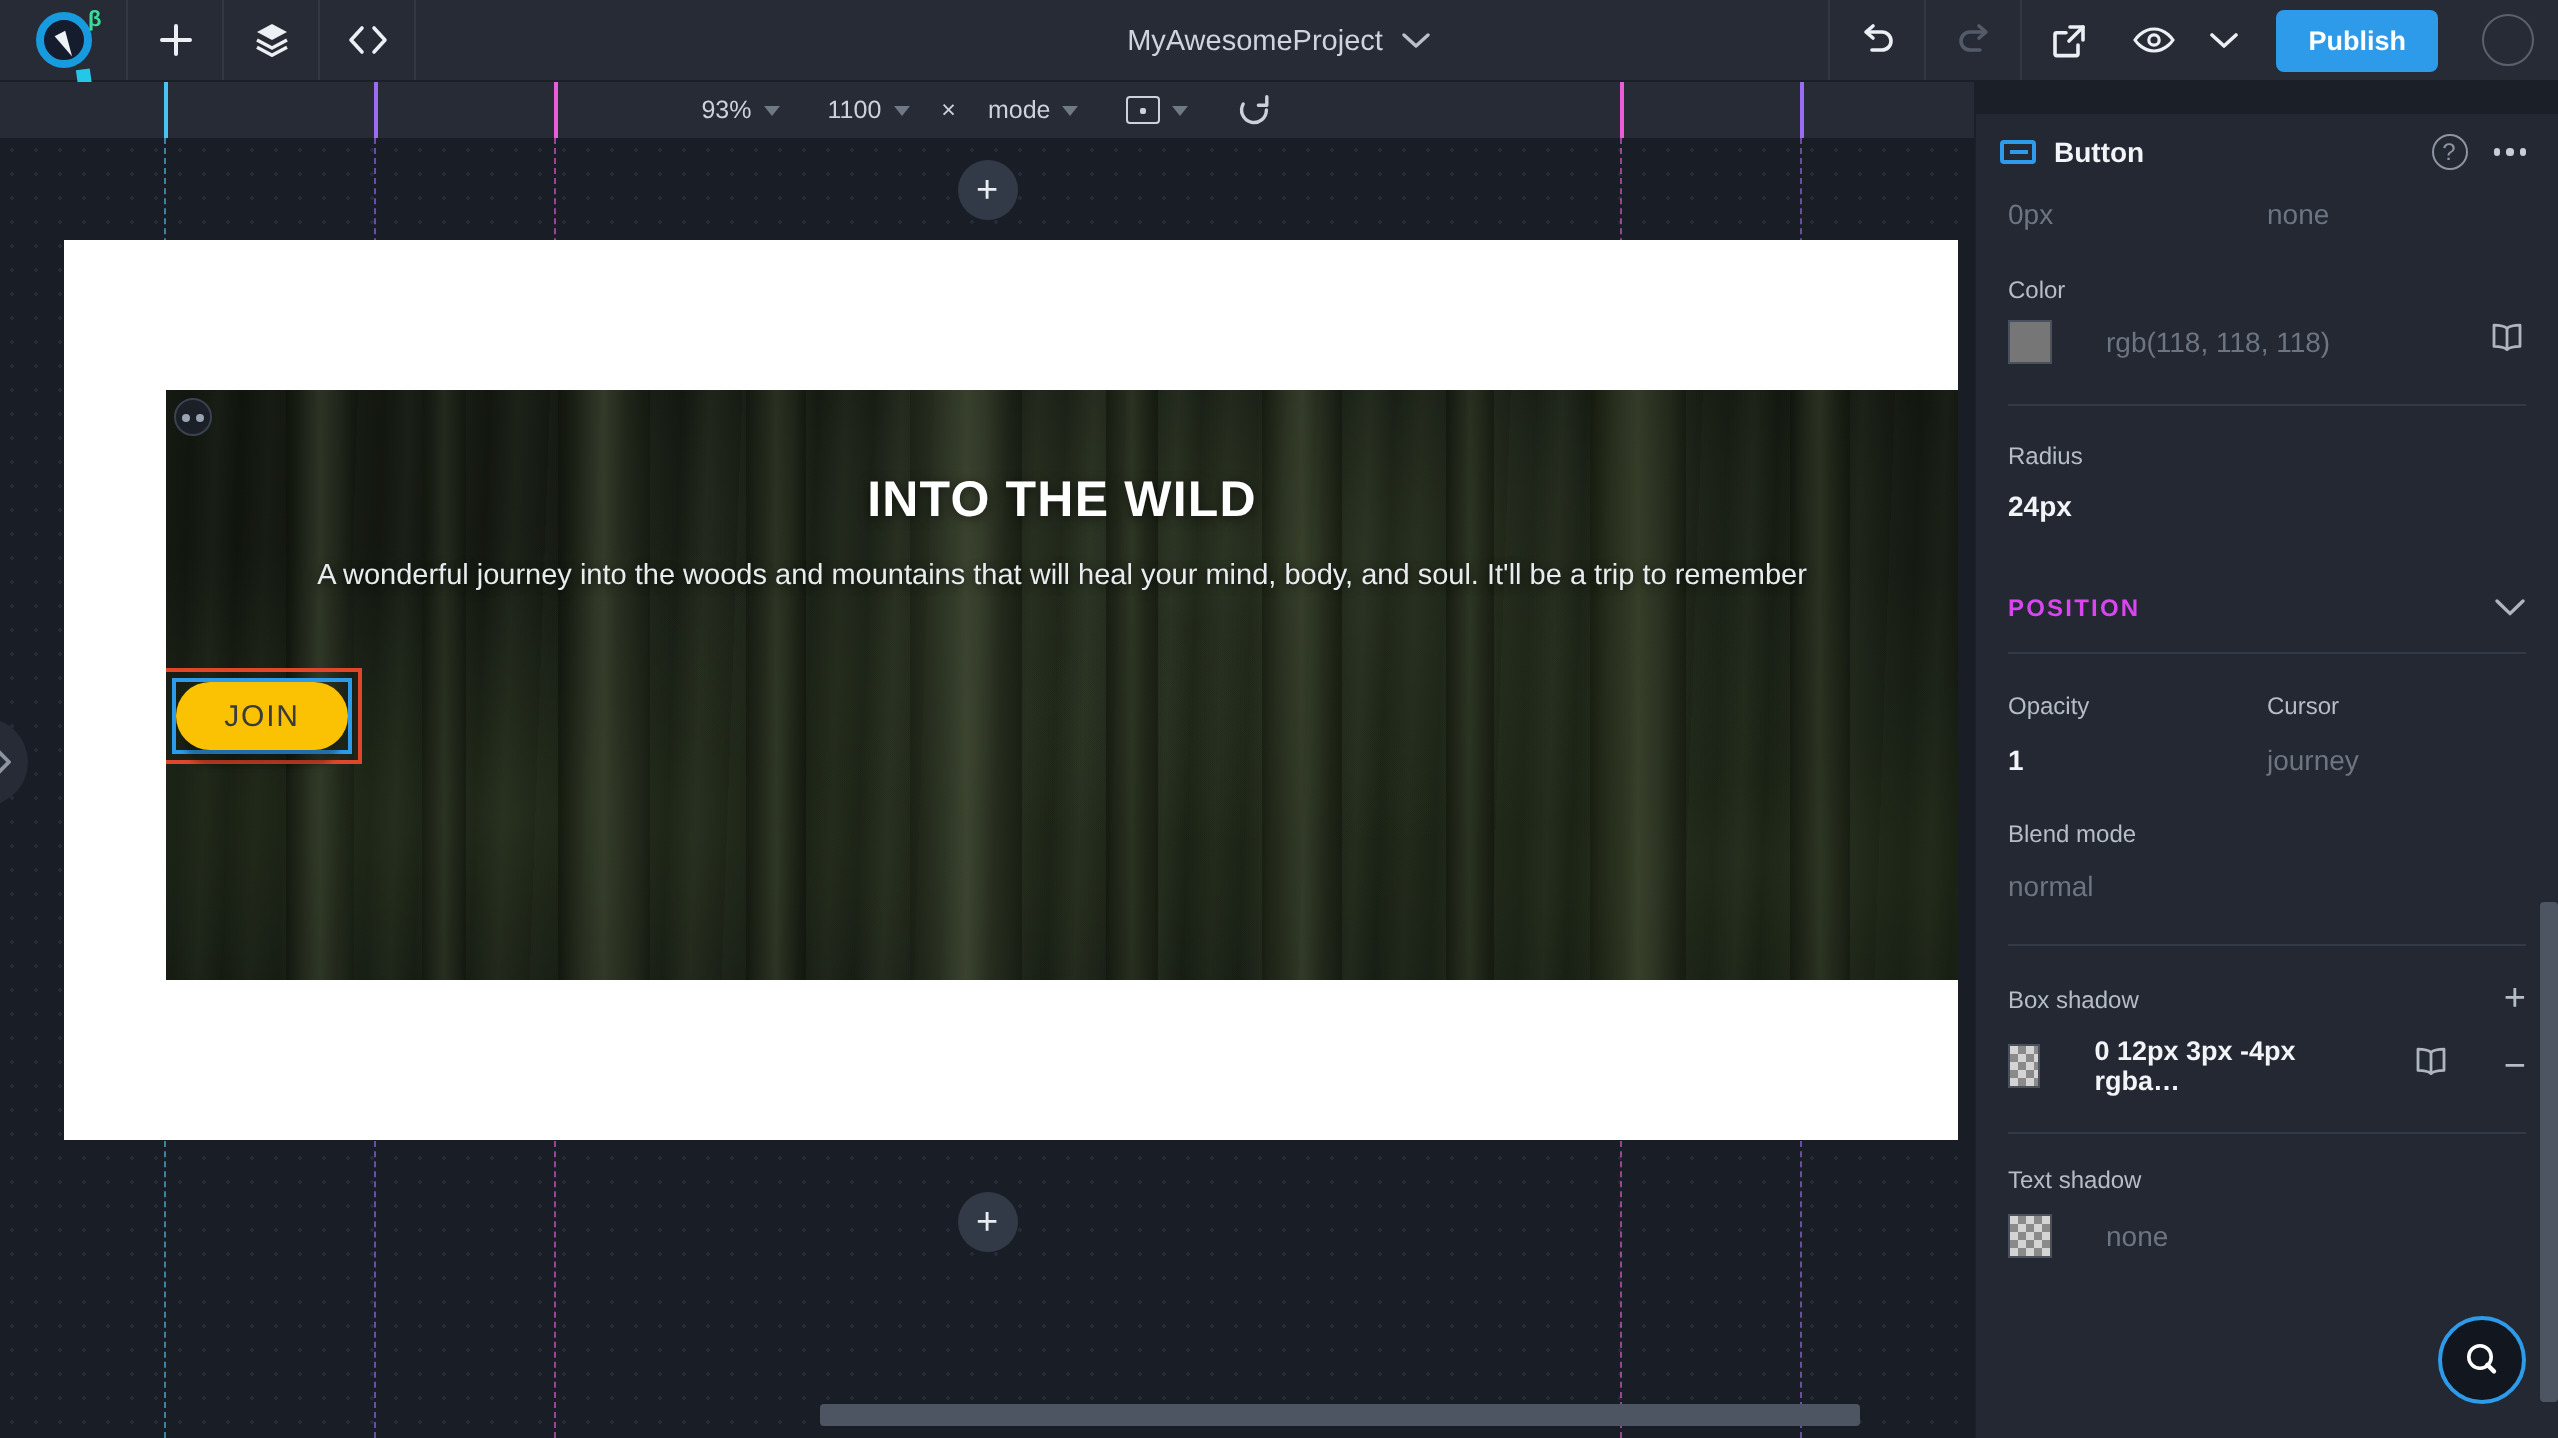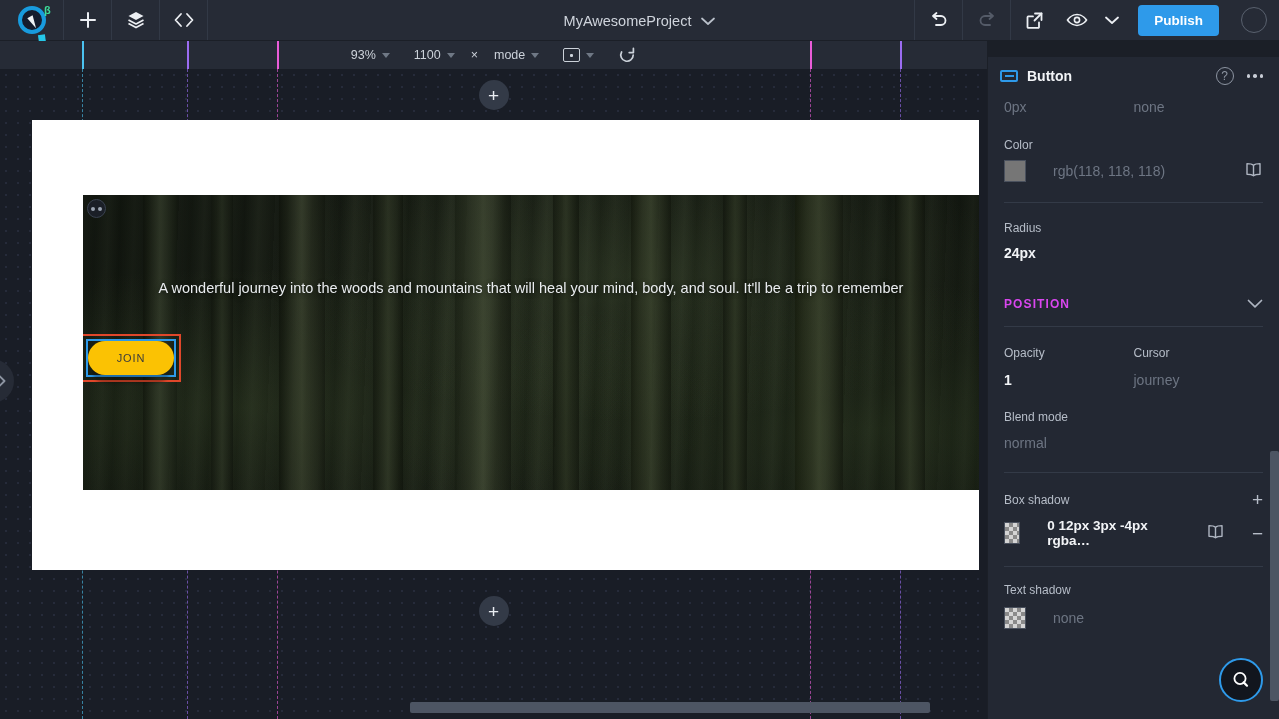--- a/index.html
+++ b/index.html
@@ -161,21 +161,21 @@
   .join-wrap {
     position: absolute; left: 0px; top: 139px; z-index: 7;
     padding: 3px; border: 2px solid #e0472a;
   }
   .join-inner { border: 2px solid #2e9aea; padding: 0; }
   .join-btn {
     display: block; width: 86px; height: 34px;
     background: #fbc203; color: #3b3b3b;
     border: none; border-radius: 24px;
     font-family: "Liberation Sans", sans-serif;
-    font-size: 11px; letter-spacing: .9px; cursor: pointer;
+    font-size: 15px; letter-spacing: .9px; cursor: pointer;
     box-shadow: 0 12px 3px -4px rgba(0,0,0,.28);
   }
   .addsec {
     position: absolute; left: 50%; transform: translateX(-50%);
     width: 30px; height: 30px; border-radius: 50%;
     background: #333a47; color: #e9ecf1;
     display: flex; align-items: center; justify-content: center;
     font-size: 19px; line-height: 1; cursor: pointer;
   }
   .collapse-handle {
@@ -390,20 +390,21 @@
         <div class="trunk" style="left:470px; width:26px; background:linear-gradient(90deg,#0d1109,#333b27,#0d1109)"></div>
         <div class="trunk" style="left:548px; width:40px; background:linear-gradient(90deg,#101409,#424b33,#0f130a)"></div>
         <div class="trunk" style="left:640px; width:24px; background:linear-gradient(90deg,#0e120a,#2e3623,#0e120a)"></div>
         <div class="trunk" style="left:712px; width:48px; background:linear-gradient(90deg,#131809,#4a5338,#11150c)"></div>
         <div class="trunk" style="left:812px; width:30px; background:linear-gradient(90deg,#0d1109,#39412c,#0d1109)"></div>
 
         <div class="hero-badge">
           <i></i>
             <i></i>
         </div>
+        <div class="hero-title">INTO THE WILD</div>
         <div class="hero-sub">A wonderful journey into the woods and mountains that will heal your mind, body, and soul. It'll be a trip to remember</div>
 
         <div class="join-wrap" style="left:-2px">
           <div class="join-inner">
             <button class="join-btn">JOIN</button>
           </div>
         </div>
       </div>
     </div>
 

